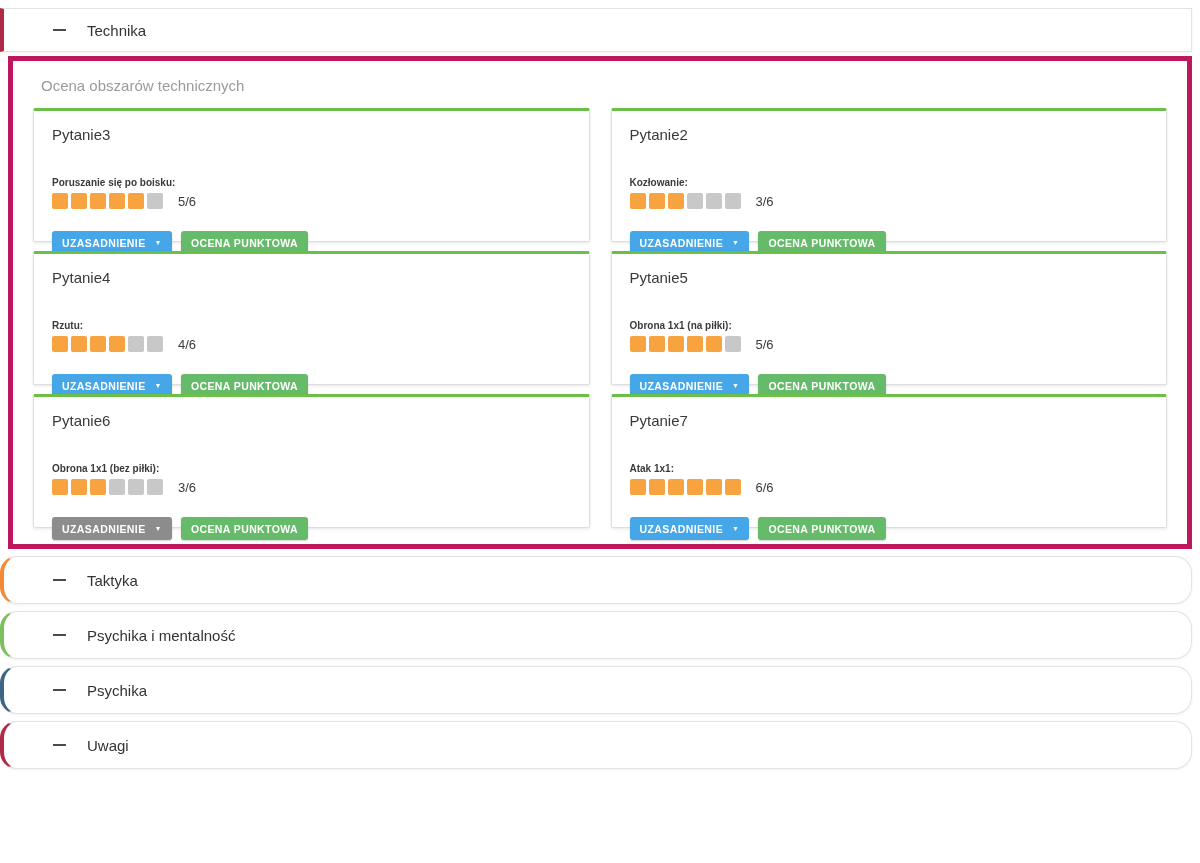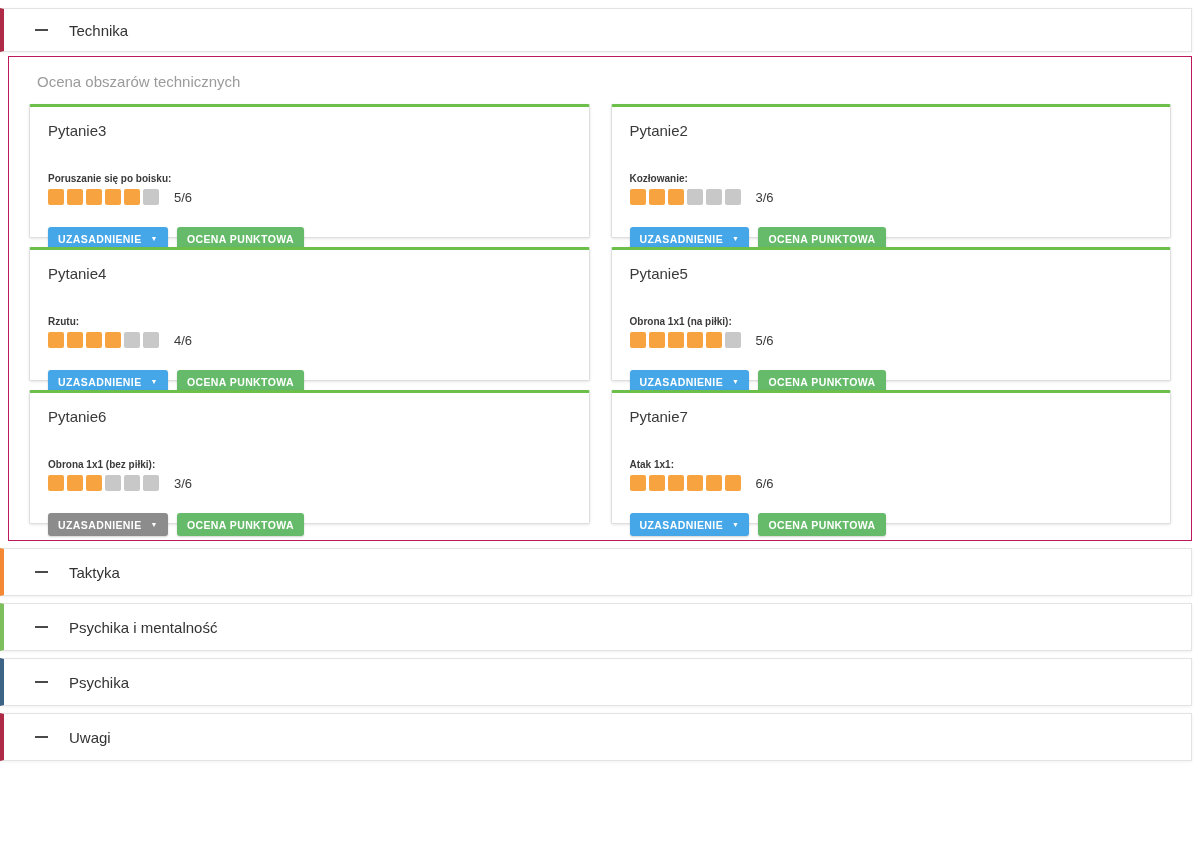--- a/index.html
+++ b/index.html
@@ -7,31 +7,31 @@
   body {
     width:1200px; height:863px; overflow:hidden;
     font-family:"Liberation Sans","DejaVu Sans",sans-serif;
     color:#3a3a3a;
   }
   #app { padding-top:8px; }
 
   .section-header {
     height:44px; margin-right:8px; background:#fff;
     border:1px solid #e3e3e3; border-left:4px solid #999;
-    display:flex; align-items:center; padding-left:31px;
+    display:flex; align-items:center; padding-left:49px;
     box-shadow:0 1px 3px rgba(0,0,0,0.06);
     cursor:pointer;
   }
-  .section-header.collapsed { height:48px; margin-top:7px; }
+  .section-header.collapsed { height:48px; margin-top:7px;border-radius:17px; }
   .minus { width:13px; height:2px; background:#4a4a4a; margin-right:21px; flex:0 0 auto; }
   .section-label { font-size:15px; color:#333; }
 
   .content-panel {
     margin:4px 8px 0 8px; background:#fff;
-    border:1px solid #be185d;
+    border:5px solid #be185d;
     padding:14px 20px 16px 20px;
   }
   .subtitle { color:#9b9b9b; font-size:15px; margin:2px 0 14px 8px; }
 
   .cards-grid { display:grid; grid-template-columns:1fr 1fr; column-gap:21px; row-gap:9px; }
   .card {
     background:#fff; border:1px solid #dedede; border-top:3px solid var(--card-top,#6CC04A);
     border-radius:2px; box-shadow:0 1px 3px rgba(0,0,0,0.10);
     padding:15px 18px 16px 18px; height:134px;
   }

